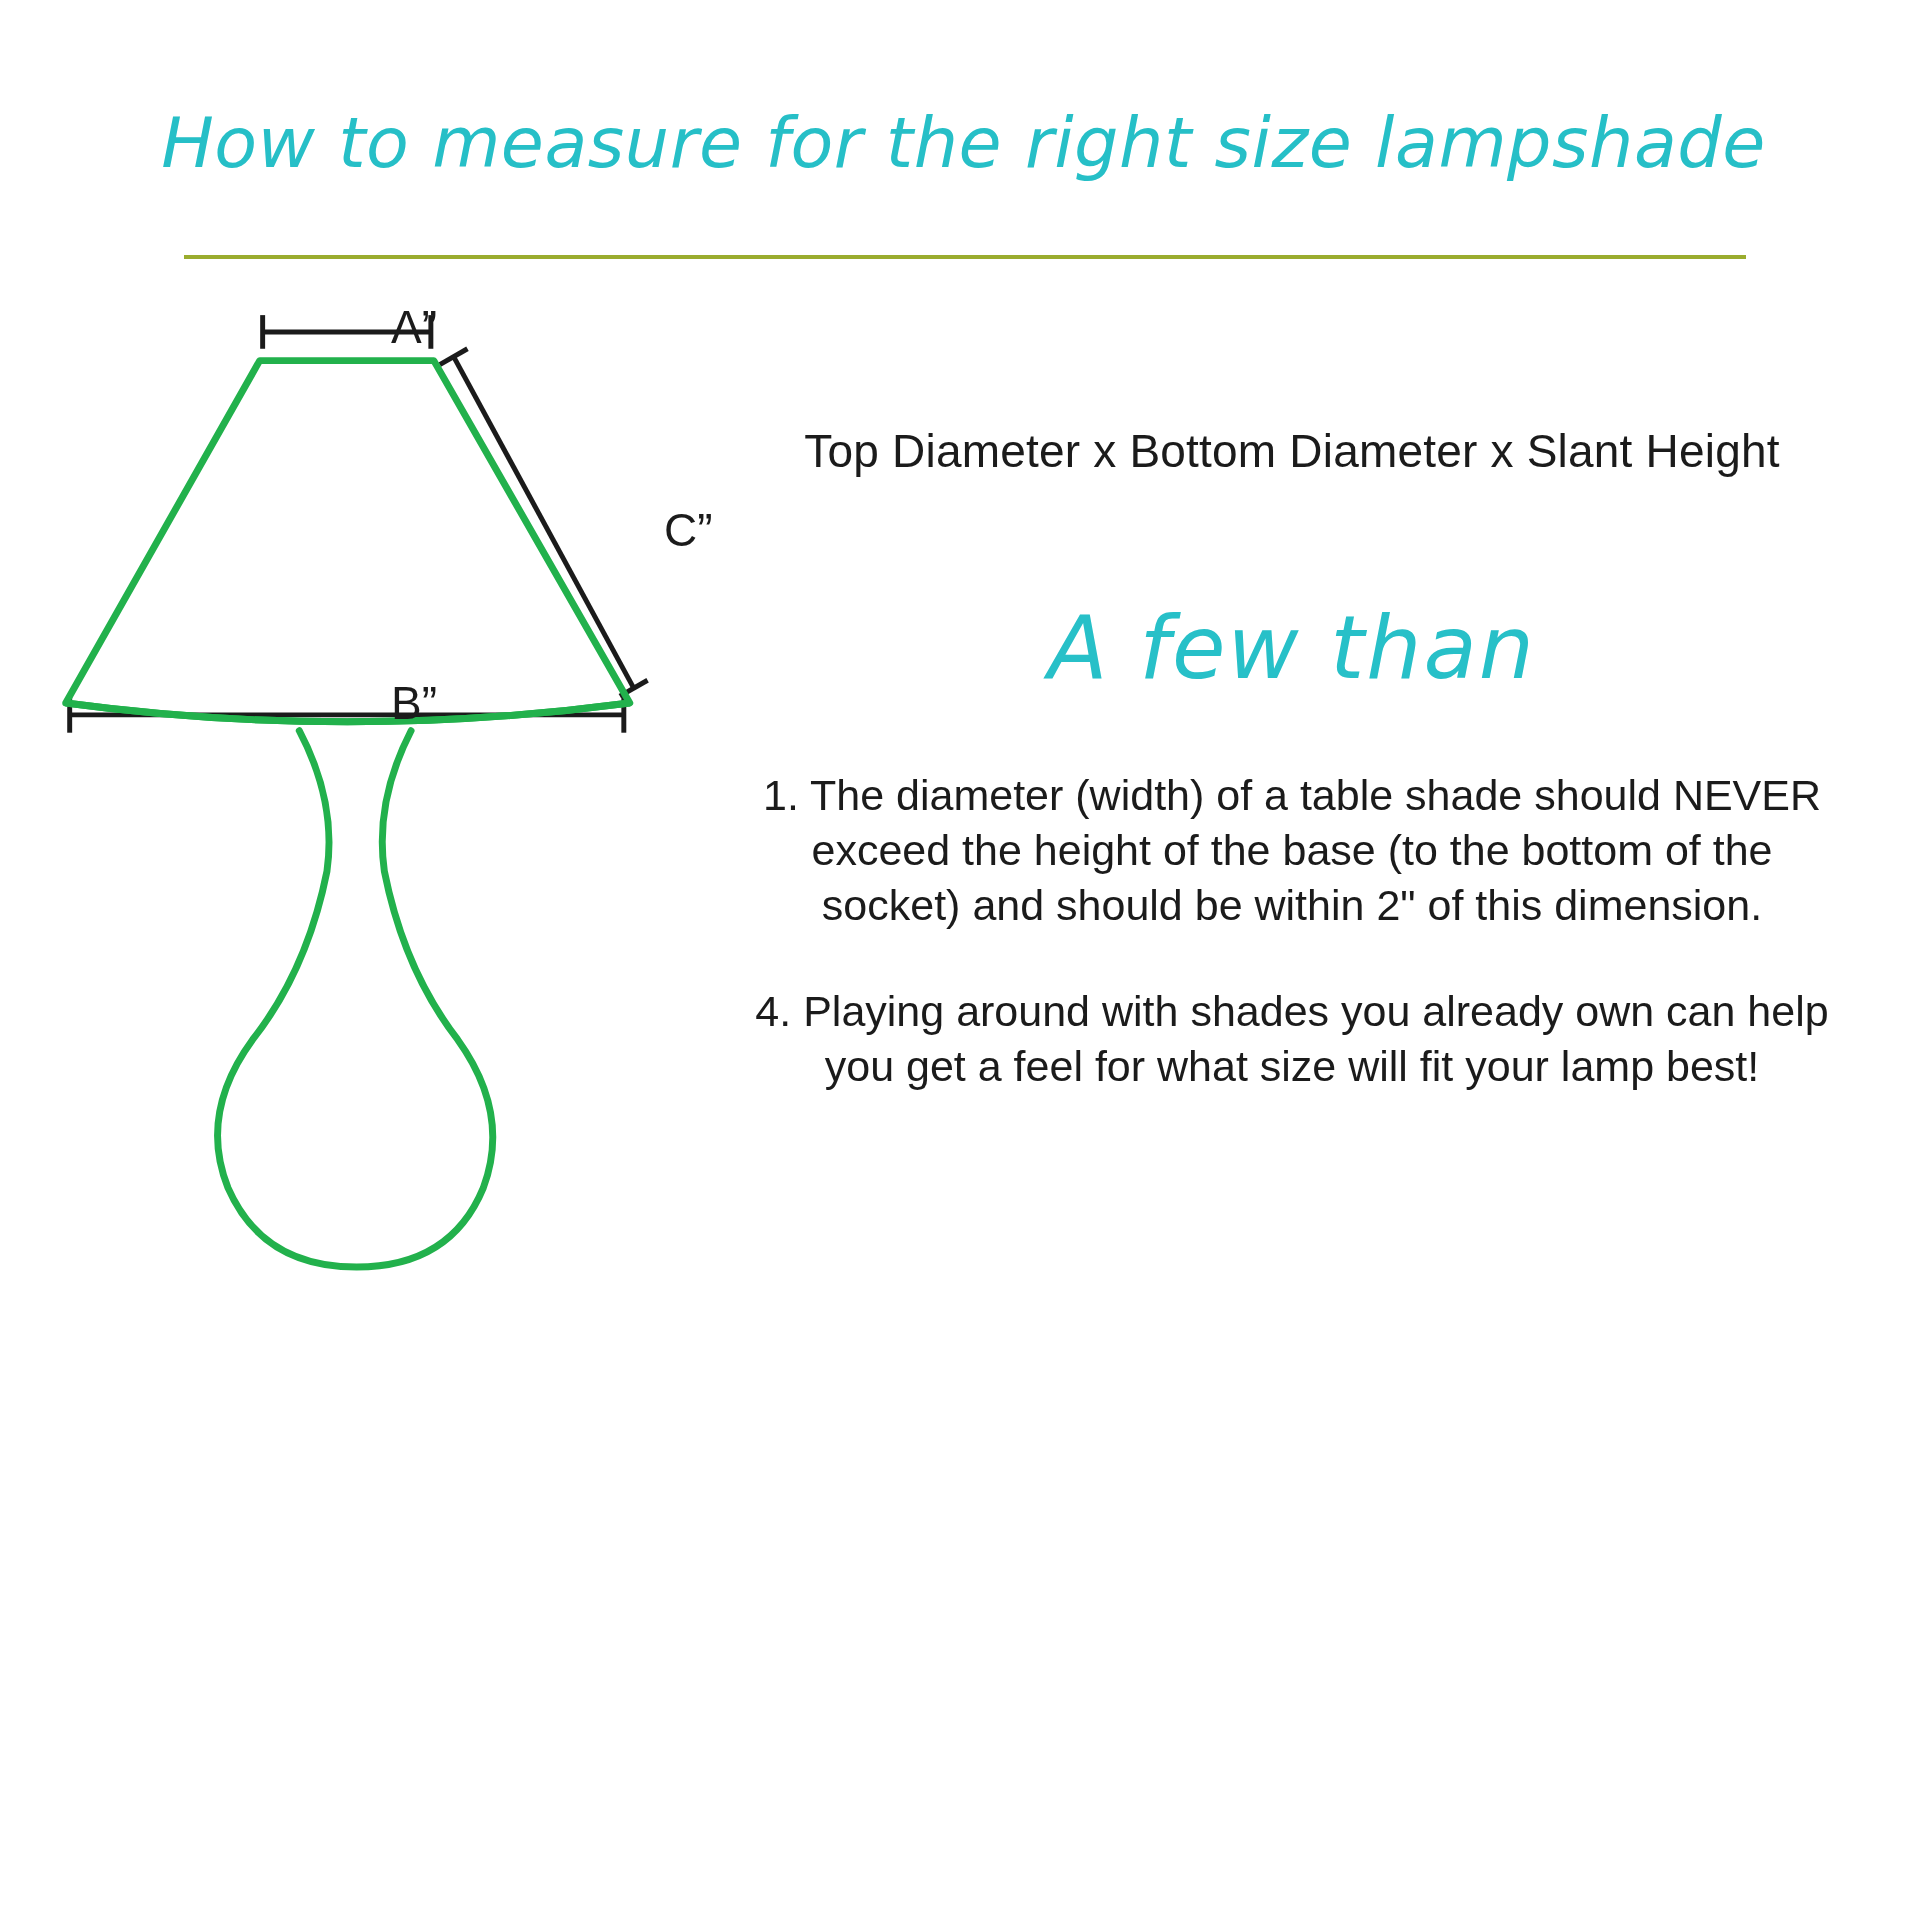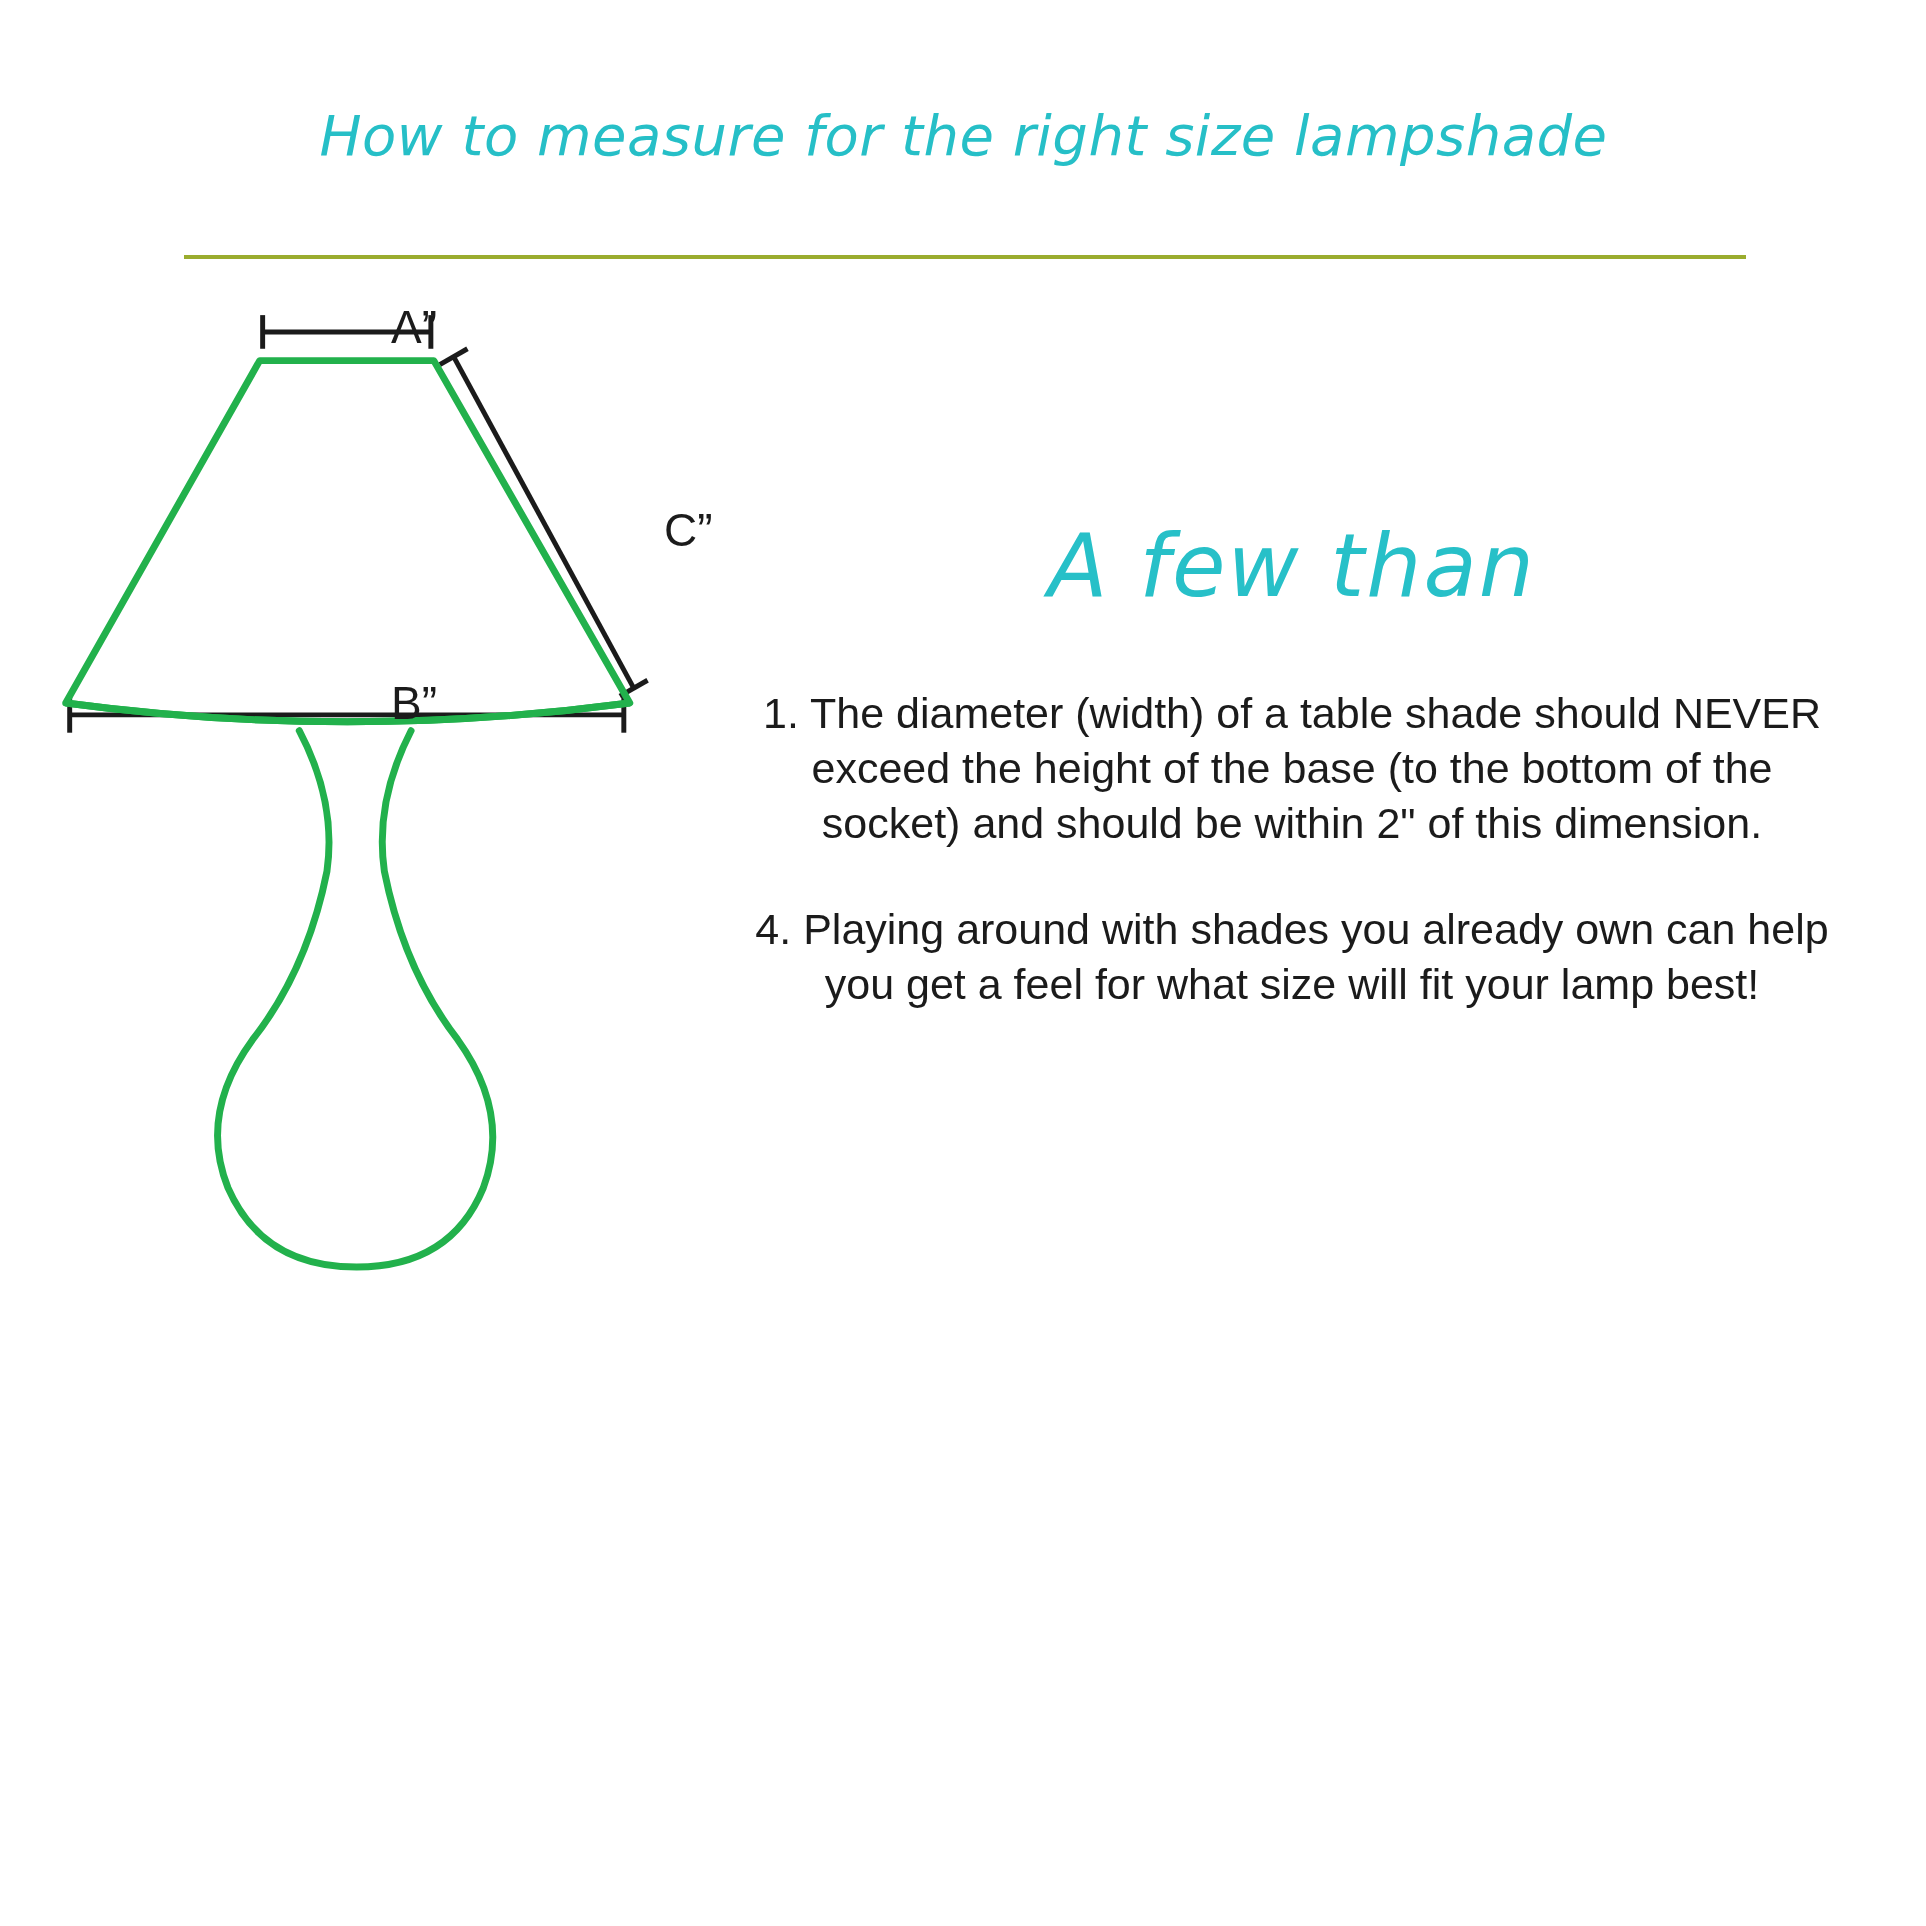--- a/index.html
+++ b/index.html
@@ -19,21 +19,21 @@
   
   .title-wrap {
     position: absolute;
     top: 107px;
     left: 0;
     width: 1927px;
     text-align: center;
   }
   .main-title {
     font-family: "DejaVu Sans", sans-serif;
-    font-size: 56px;
+    font-size: 70px;
     font-style: italic;
     font-weight: 400;
     letter-spacing: 0.5px;
     color: #26bfc7;
     line-height: 1.05;
     white-space: nowrap;
   }
   .title-rule {
     position: absolute;
     top: 255px;
@@ -147,20 +147,21 @@
 
     <path d="M 262 458 Q 300 530 290 600 Q 270 700 215 770 Q 160 845 190 920 Q 225 1000 320 1000 Q 415 1000 448 920 Q 476 845 422 770 Q 368 700 348 600 Q 338 530 375 458" fill="none" stroke="#22b14c" stroke-width="7" stroke-linejoin="round" stroke-linecap="round"></path>
   </svg>
 
   <div class="dim-label label-a">A”</div>
   <div class="dim-label label-b">B”</div>
   <div class="dim-label label-c">C”</div>
 </div>
 
 <div class="right-col">
+  <div class="formula-sub">Top Diameter x Bottom Diameter x Slant Height</div>
 
   <div class="tips-heading">A few than</div>
 
   <div class="tips-list">
     <p class="tip">1. The diameter (width) of a table shade should NEVER exceed the height of the base (to the bottom of the socket) and should be within 2" of this dimension.</p>
     <p class="tip">4. Playing around with shades you already own can help you get a feel for what size will fit your lamp best!</p>
   </div>
 </div>
 
 

